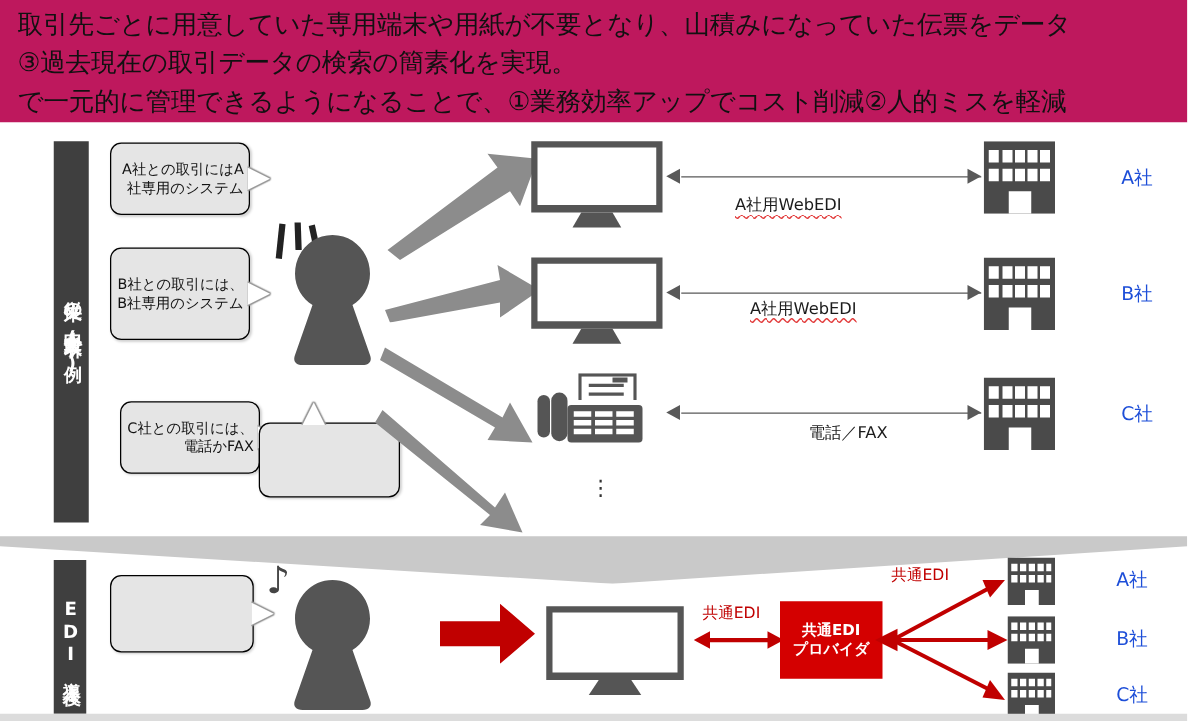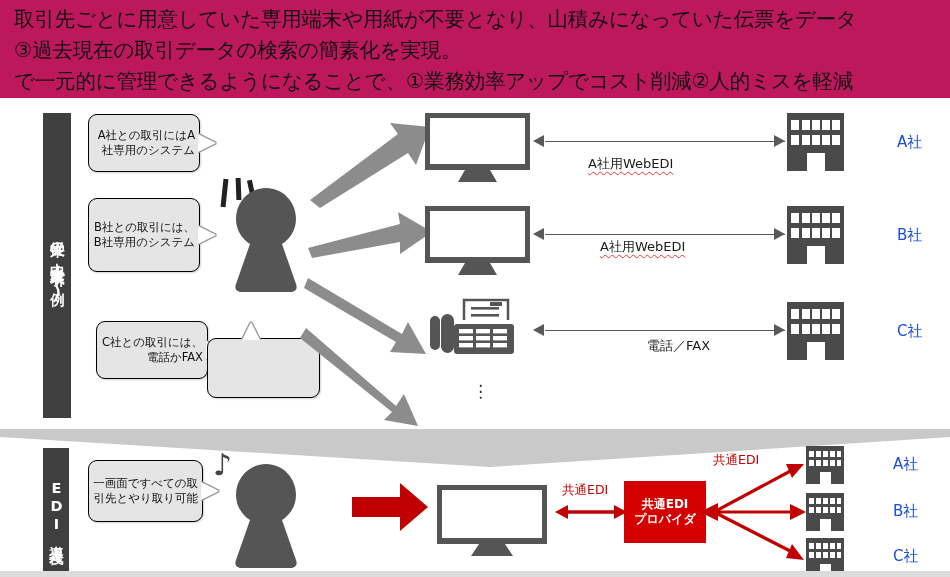--- a/index.html
+++ b/index.html
@@ -326,21 +326,20 @@
     <rect x="45" y="22" width="8" height="10" fill="#ffffff"></rect>
     <rect x="20" y="40" width="18" height="18" fill="#ffffff"></rect>
   </svg>
   <div class="company-label" style="left:858px;top:322px;">C社</div>
 
   <svg id="divider" viewBox="0 0 950 40" preserveAspectRatio="none">
     <polygon points="0,2 950,2 950,10 490,40 0,10" fill="#c9c9c9"></polygon>
   </svg>
 
   <div class="bubble" id="bubble-edi">
-    <span>一画面ですべての取引先とやり取り可能</span>
     <span class="tail tail-right"></span>
   </div>
 
   <div style="position:absolute;left:213px;top:447px;font-size:30px;color:#444;font-family:'DejaVu Sans',sans-serif;">♪</div>
 
   <svg class="person" id="person-bottom" viewBox="0 0 80 108">
     <path d="M40 2 C57 2 70 16 70 33 C70 44 64 53 56 58 L70 98 C72 103 69 106 64 106 L16 106 C11 106 8 103 10 98 L24 58 C16 53 10 44 10 33 C10 16 23 2 40 2 Z" fill="#555555"></path>
   </svg>
 
   <svg style="position:absolute;left:352px;top:483px;width:76px;height:48px;" viewBox="0 0 76 48">

